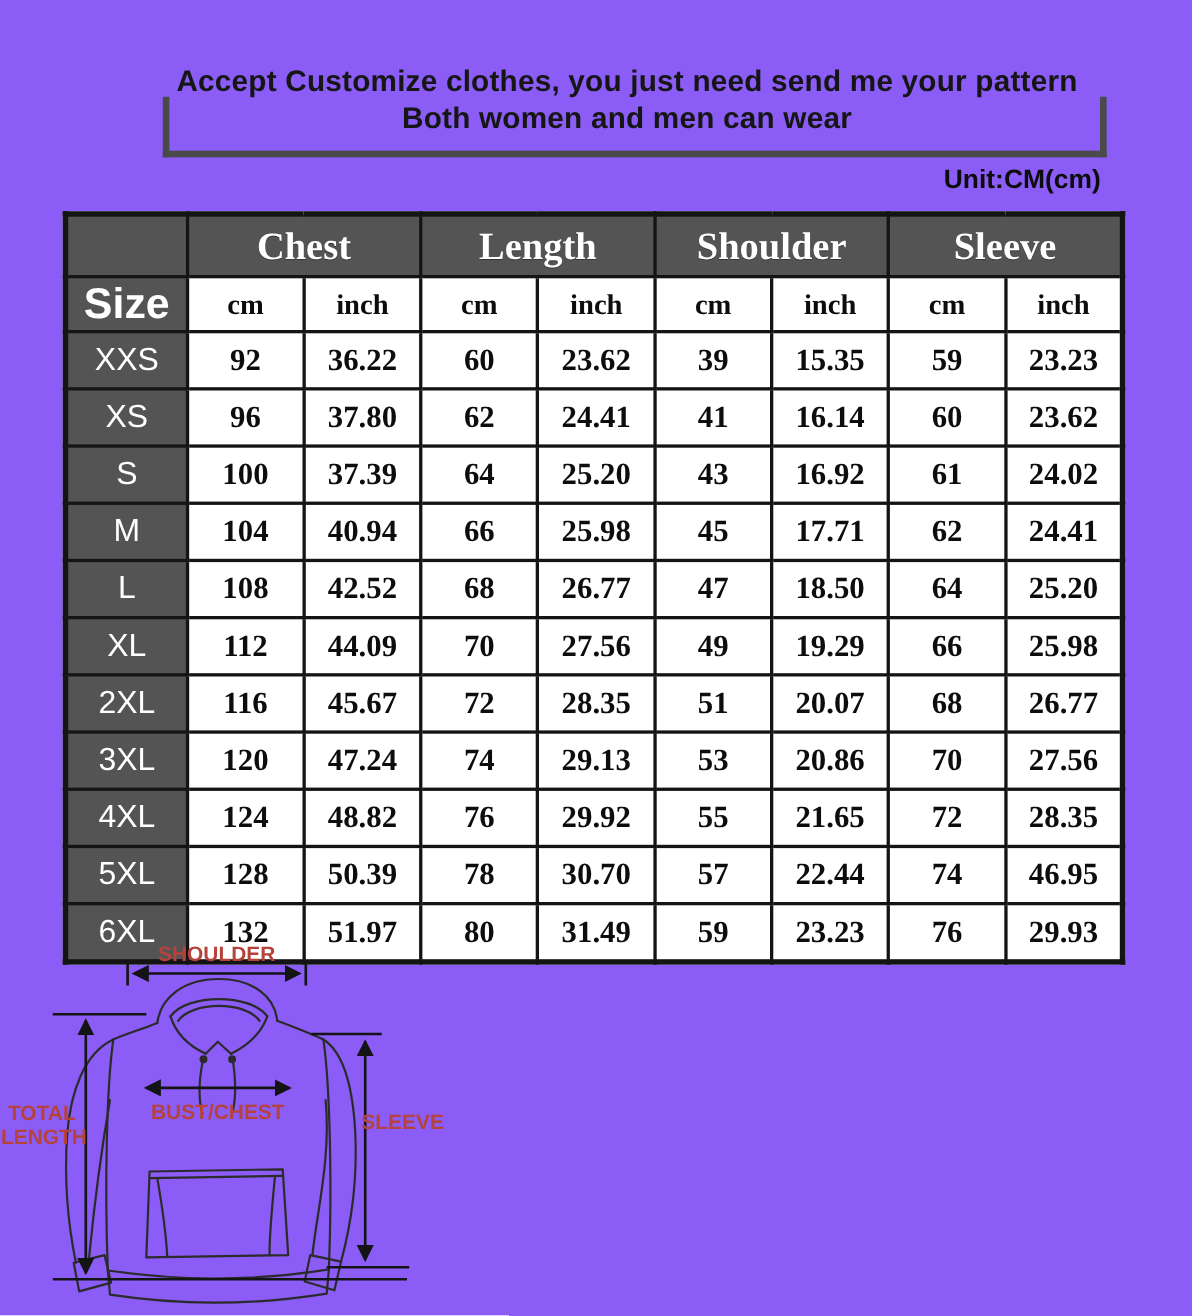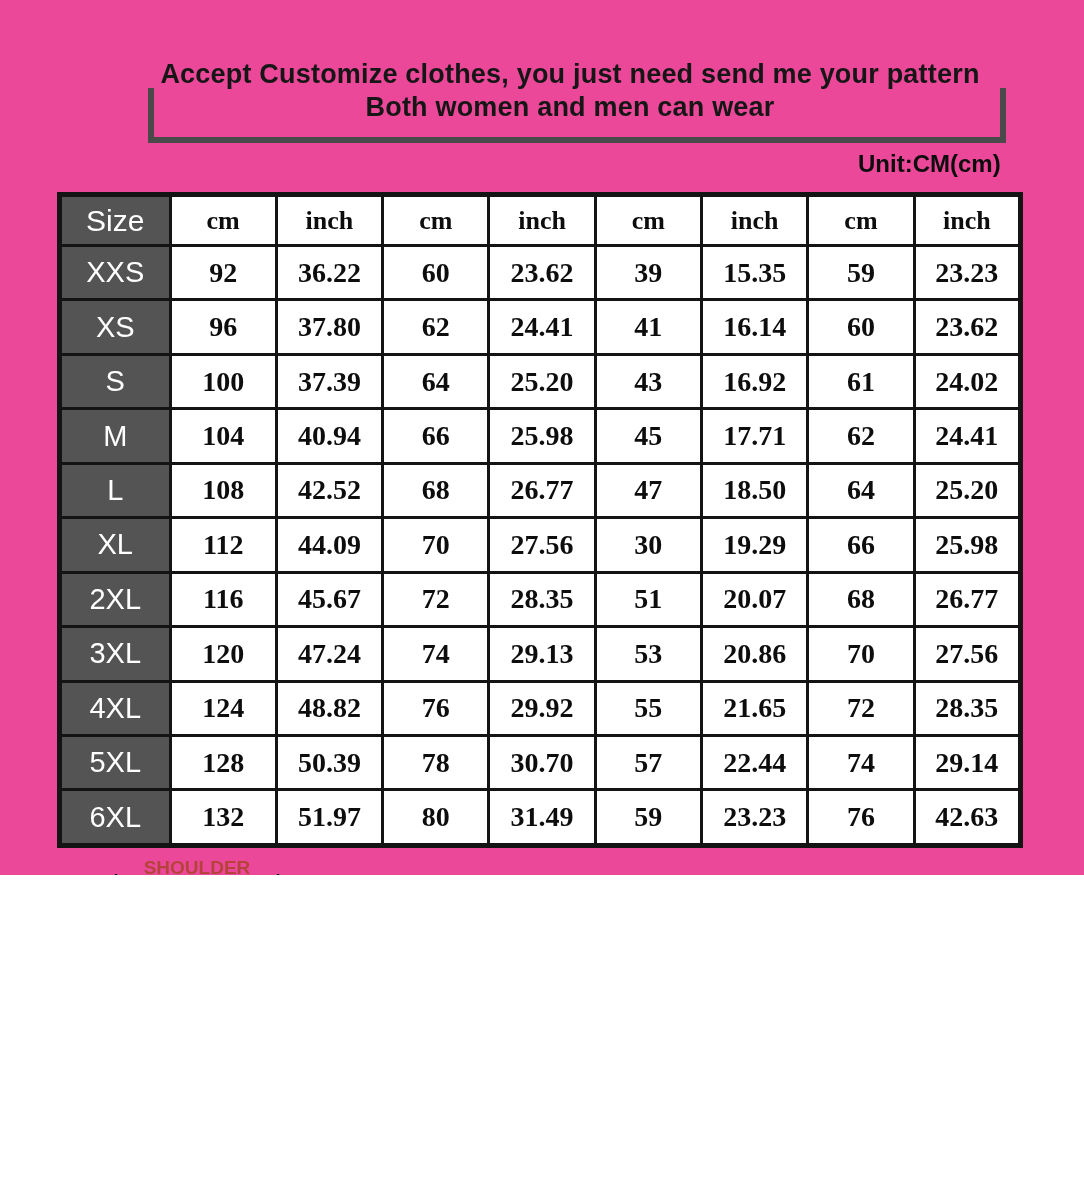--- a/index.html
+++ b/index.html
@@ -1,17 +1,17 @@
 <!DOCTYPE html>
 <html><head>
 <meta charset="utf-8">
 <style>
   html,body{margin:0;padding:0;background:#fff;}
   .page{
-    position:relative;width:1084px;height:875px;background:#ec4899;overflow:hidden;
+    position:relative;width:1084px;height:1196px;background:#8b5cf6;overflow:hidden;
     font-family:"Liberation Sans",sans-serif;color:#111;
   }
   
   .banner-border{
     position:absolute;left:148px;top:88px;width:846px;height:49px;
     border-left:6px solid #4a4a4a;border-right:6px solid #4a4a4a;border-bottom:6px solid #4a4a4a;
   }
   .banner-text{
     position:absolute;left:120px;top:58px;width:900px;text-align:center;
     font-weight:bold;font-size:27px;line-height:33px;letter-spacing:.2px;color:#161616;
@@ -34,21 +34,21 @@
   }
   .size-table th,.size-table td{
     border:3px solid #141414;text-align:center;vertical-align:middle;padding:0;
   }
   .dark{background:#545454;color:#fff;}
   .group-head{
     font-family:"Liberation Serif",serif;font-weight:bold;font-size:35px;height:53px;
     text-shadow:0 1px 0 rgba(0,0,0,.35);
   }
   .size-head{
-    font-family:"Liberation Sans",sans-serif;font-weight:normal;font-size:30px;height:47px;margin-top:40px;
+    font-family:"Liberation Sans",sans-serif;font-weight:bold;font-size:39px;height:47px;margin-top:40px;
   }
   .unit-head{
     font-family:"Liberation Serif",serif;font-weight:bold;font-size:26px;color:#0d0d0d;background:#fff;
   }
   .size-table tbody th{
     font-family:"Liberation Sans",sans-serif;font-weight:normal;font-size:29px;height:49px;
   }
   .size-table tbody td{
     font-family:"Liberation Serif",serif;font-weight:bold;font-size:28px;color:#0d0d0d;background:#fff;
   }
@@ -83,20 +83,27 @@
         <col style="width:11.06%">
       <col style="width:11.06%">
         <col style="width:11.06%">
       <col style="width:11.06%">
         <col style="width:11.06%">
       <col style="width:11.06%">
         <col style="width:11.06%">
     </colgroup>
     <thead>
       <tr>
+        <th class="dark group-head"></th>
+        <th class="dark group-head" colspan="2">Chest</th>
+        <th class="dark group-head" colspan="2">Length</th>
+        <th class="dark group-head" colspan="2">Shoulder</th>
+        <th class="dark group-head" colspan="2">Sleeve</th>
+      </tr>
+      <tr>
         <th class="dark size-head">Size</th>
         <th class="unit-head">cm</th>
         <th class="unit-head">inch</th>
         <th class="unit-head">cm</th>
         <th class="unit-head">inch</th>
         <th class="unit-head">cm</th>
         <th class="unit-head">inch</th>
         <th class="unit-head">cm</th>
         <th class="unit-head">inch</th>
       </tr>
@@ -156,21 +163,21 @@
           <td>18.50</td>
           <td>64</td>
           <td>25.20</td>
         </tr>
         <tr>
           <th class="dark">XL</th>
           <td>112</td>
           <td>44.09</td>
           <td>70</td>
           <td>27.56</td>
-          <td>30</td>
+          <td>49</td>
           <td>19.29</td>
           <td>66</td>
           <td>25.98</td>
         </tr>
         <tr>
           <th class="dark">2XL</th>
           <td>116</td>
           <td>45.67</td>
           <td>72</td>
           <td>28.35</td>
@@ -203,32 +210,32 @@
         </tr>
         <tr>
           <th class="dark">5XL</th>
           <td>128</td>
           <td>50.39</td>
           <td>78</td>
           <td>30.70</td>
           <td>57</td>
           <td>22.44</td>
           <td>74</td>
-          <td>29.14</td>
+          <td>46.95</td>
         </tr>
         <tr>
           <th class="dark">6XL</th>
           <td>132</td>
           <td>51.97</td>
           <td>80</td>
           <td>31.49</td>
           <td>59</td>
           <td>23.23</td>
           <td>76</td>
-          <td>42.63</td>
+          <td>29.93</td>
         </tr>
       </tbody>
   </table>
 
   <svg class="diagram" viewBox="0 0 430 344" xmlns="http://www.w3.org/2000/svg">
     <defs>
       <marker id="ah" viewBox="0 0 10 10" refX="8.5" refY="5" markerWidth="6.5" markerHeight="6.5" orient="auto-start-reverse">
         <path d="M0 0 L10 5 L0 10 Z" fill="#141414"></path>
       </marker>
     </defs>

